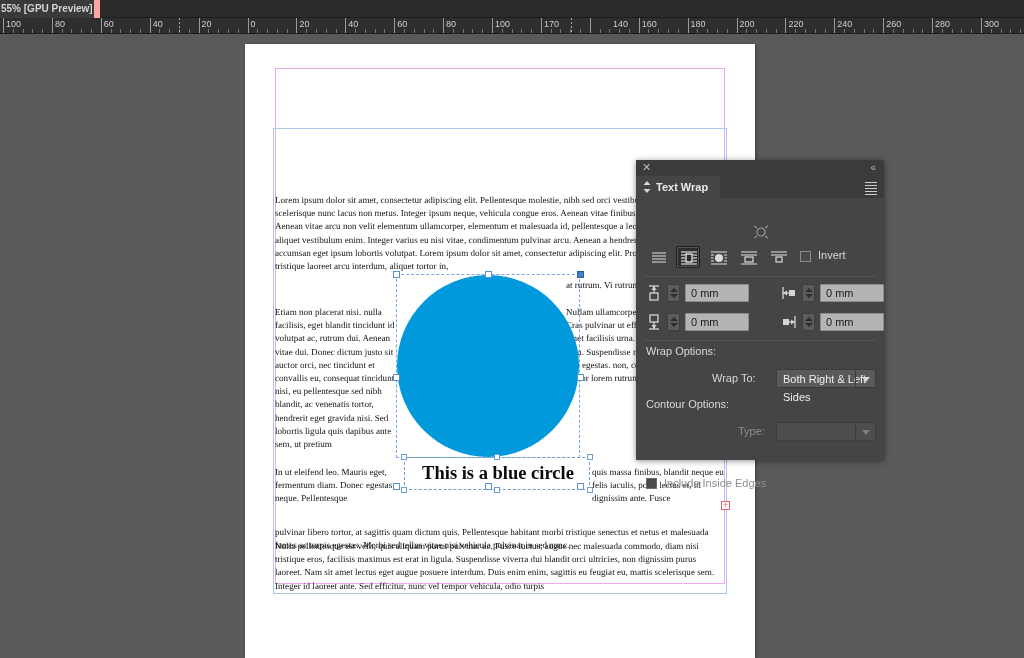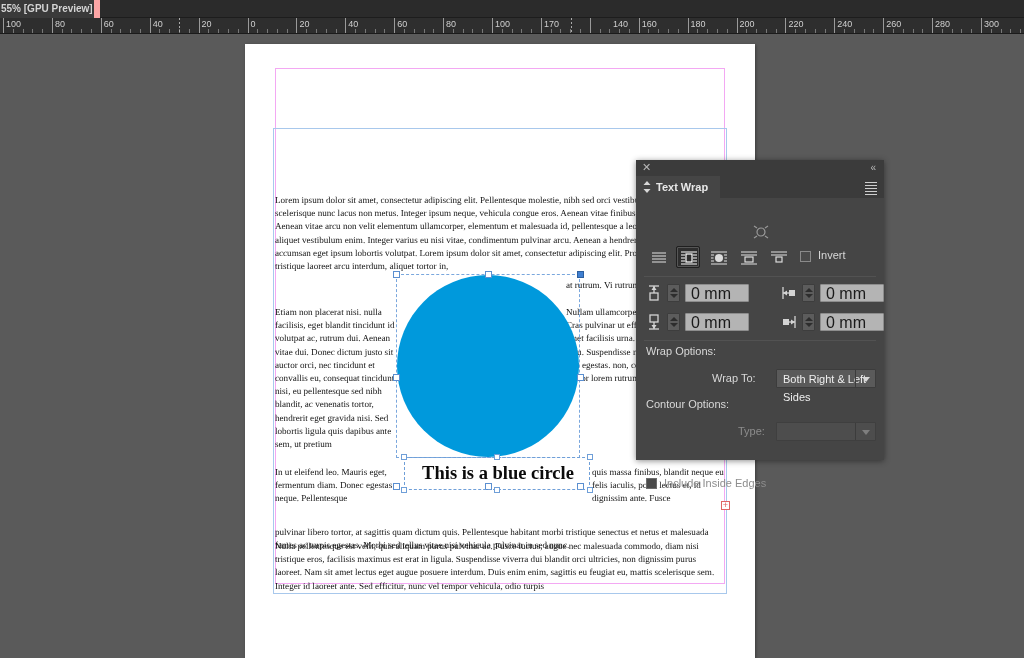--- a/index.html
+++ b/index.html
@@ -209,21 +209,21 @@
   }
   .stepper .up, .stepper .dn {
     position: absolute; left: 2px; width: 0; height: 0;
     border-left: 4px solid transparent; border-right: 4px solid transparent;
   }
   .stepper .up { top: 3px; border-bottom: 4px solid #2d2d2d; }
   .stepper .dn { bottom: 3px; border-top: 4px solid #2d2d2d; }
   .numfield {
     position: absolute; top: 2px; width: 64px; height: 18px;
     background: #b4b4b4; border: 1px solid #8d8d8d; border-radius: 1px;
-    color: #1a1a1a; font-size: 16px; line-height: 17px; padding-left: 5px;
+    color: #1a1a1a; font-size: 11px; line-height: 17px; padding-left: 5px;
   }
   .chain {
     position: absolute; left: 116px; top: 24px;
     width: 18px; height: 20px;
   }
 
   
   .lbl { position: absolute; font-size: 11px; color: #d8d8d8; }
   .lbl.dim { color: #8d8d8d; }
   .combo {

